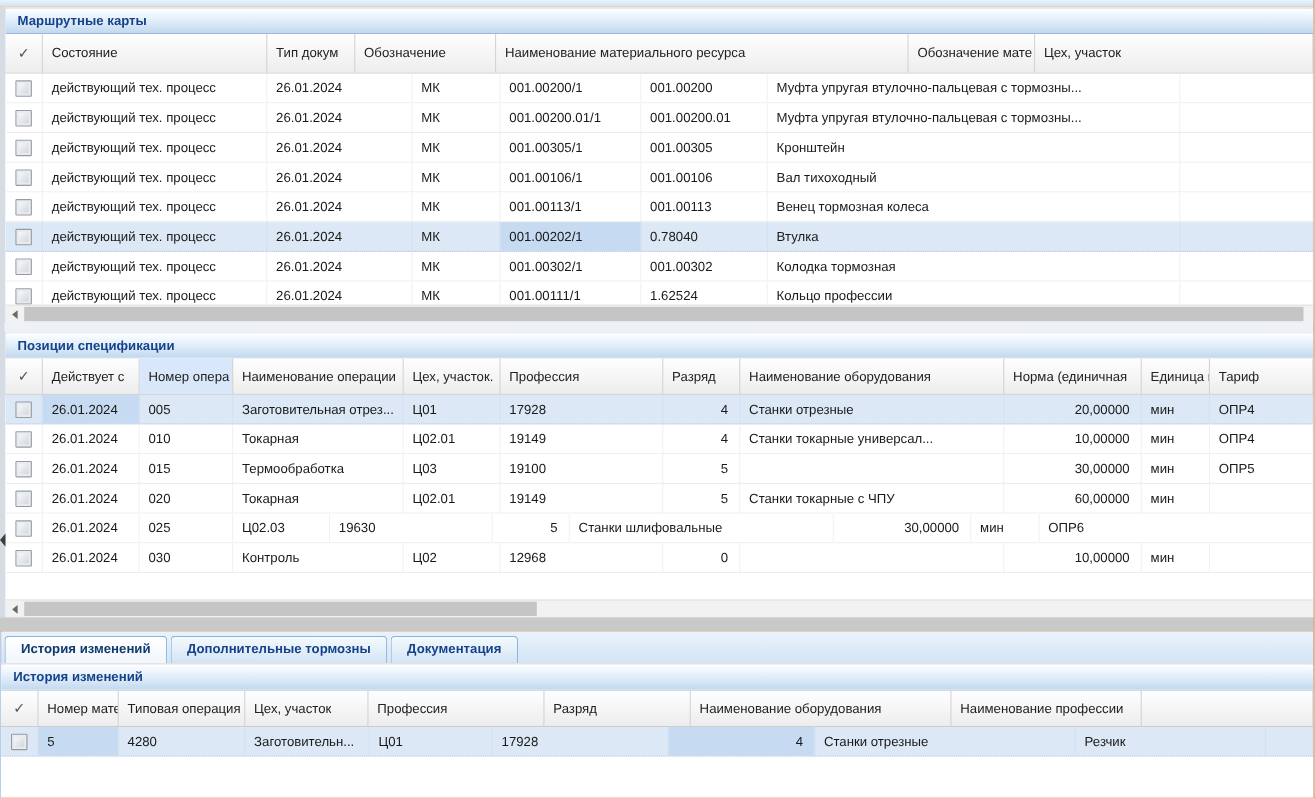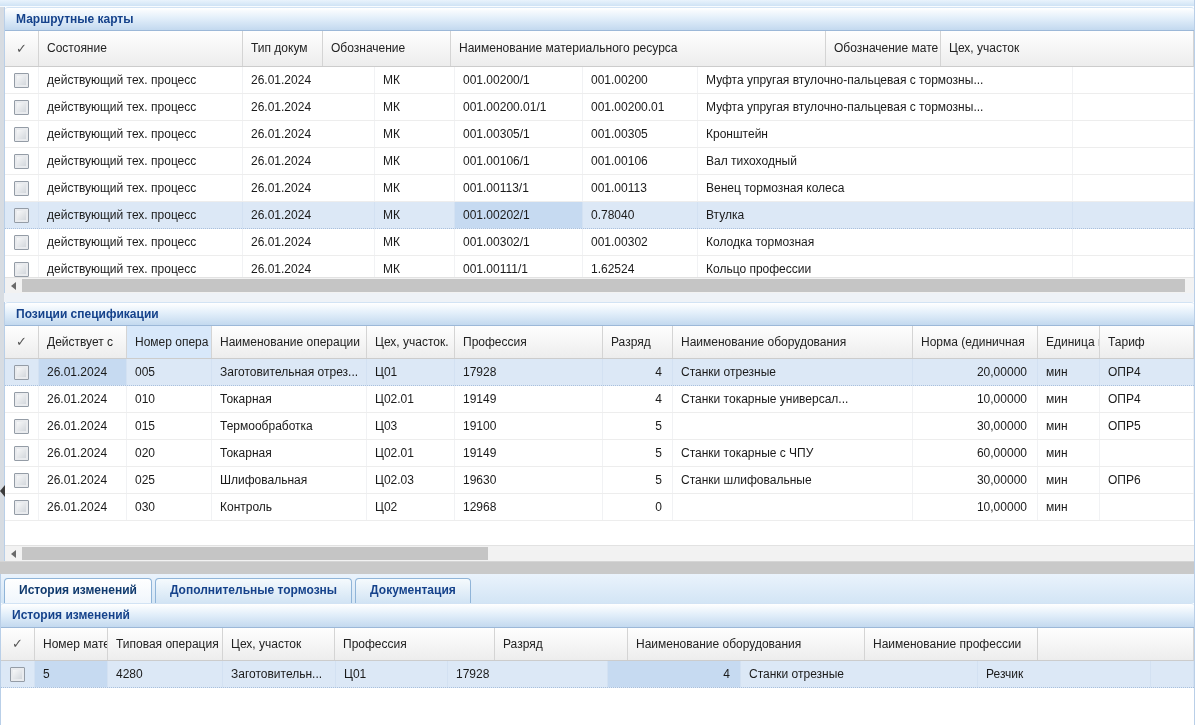--- a/index.html
+++ b/index.html
@@ -289,21 +289,20 @@
           <div class="c t2-c8 num">60,00000</div>
           <div class="c t2-c9">мин</div>
           <div class="c t2-c10"></div>
         </div>
         <div class="row">
           <div class="c cbcell t2-c0">
               <span class="cb"></span>
             </div>
           <div class="c t2-c1">26.01.2024</div>
           <div class="c t2-c2">025</div>
-          <div class="c t2-c3">Шлифовальная</div>
           <div class="c t2-c4">Ц02.03</div>
           <div class="c t2-c5">19630</div>
           <div class="c t2-c6 num">5</div>
           <div class="c t2-c7">Станки шлифовальные</div>
           <div class="c t2-c8 num">30,00000</div>
           <div class="c t2-c9">мин</div>
           <div class="c t2-c10">ОПР6</div>
         </div>
         <div class="row">
           <div class="c cbcell t2-c0">

